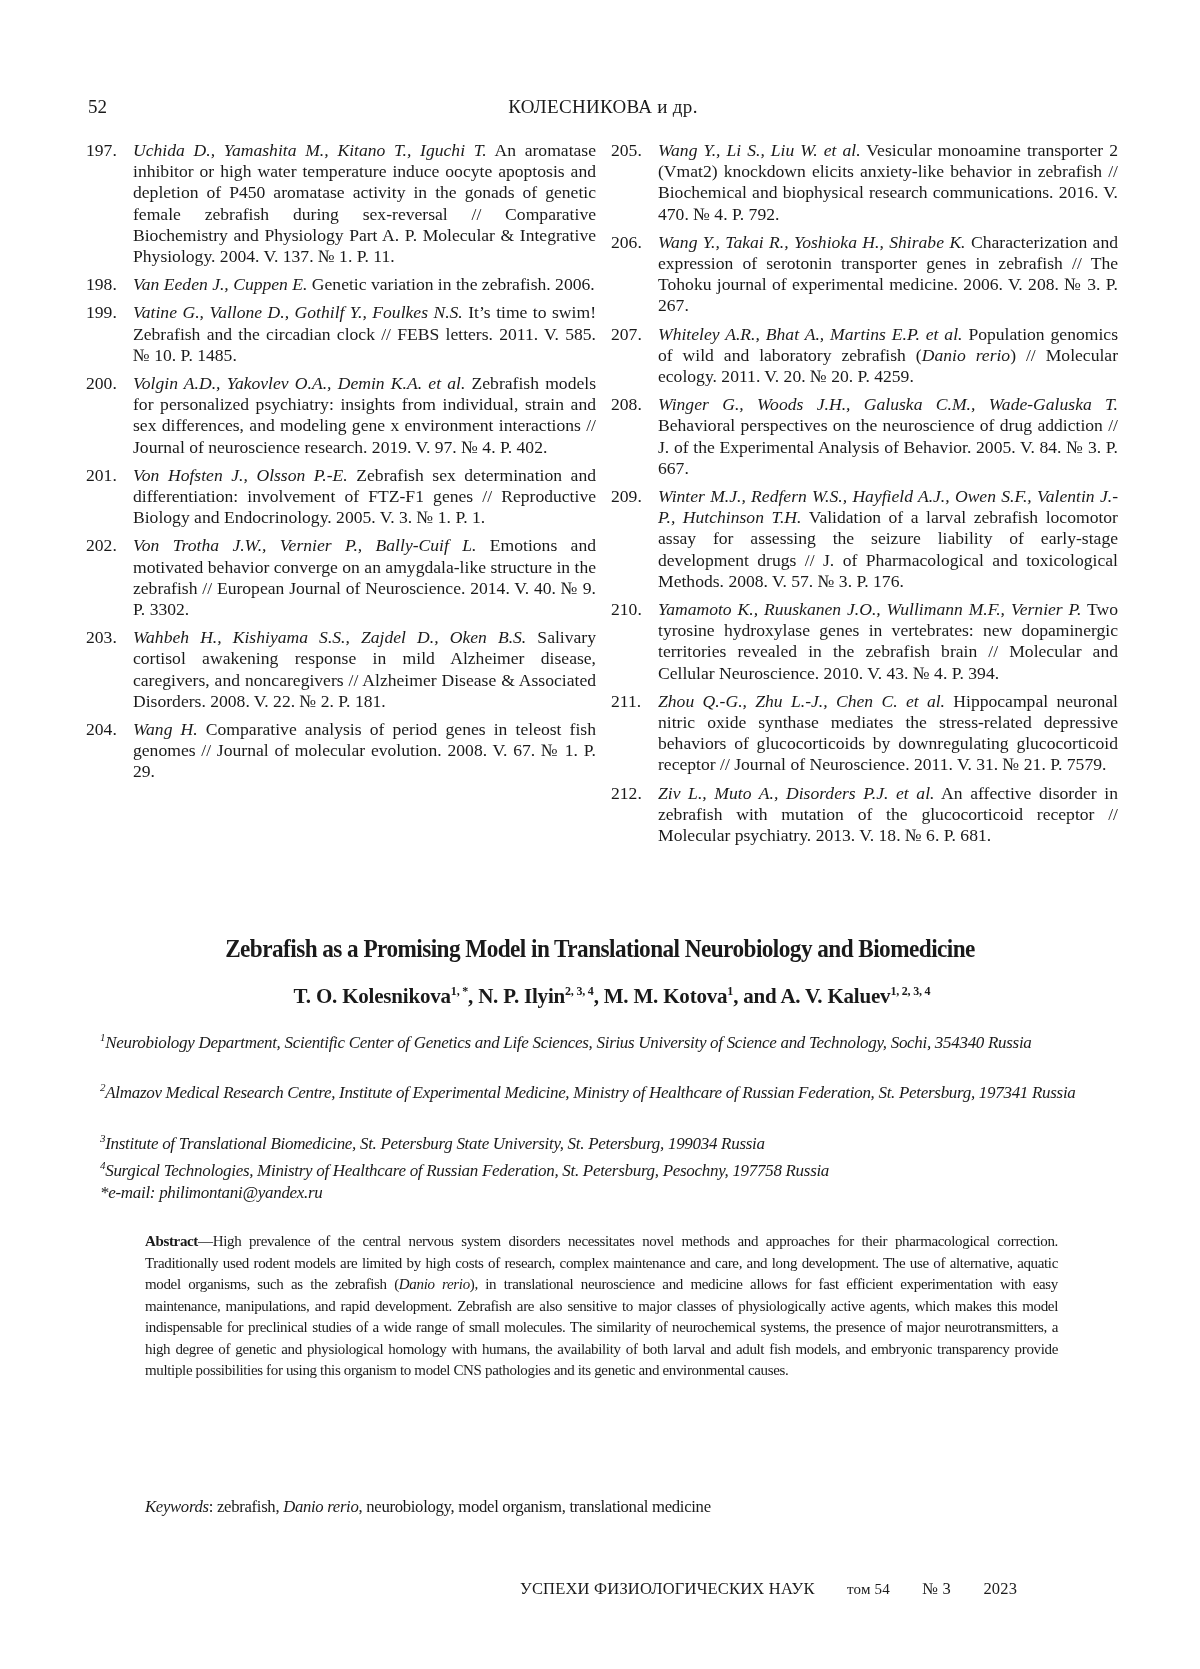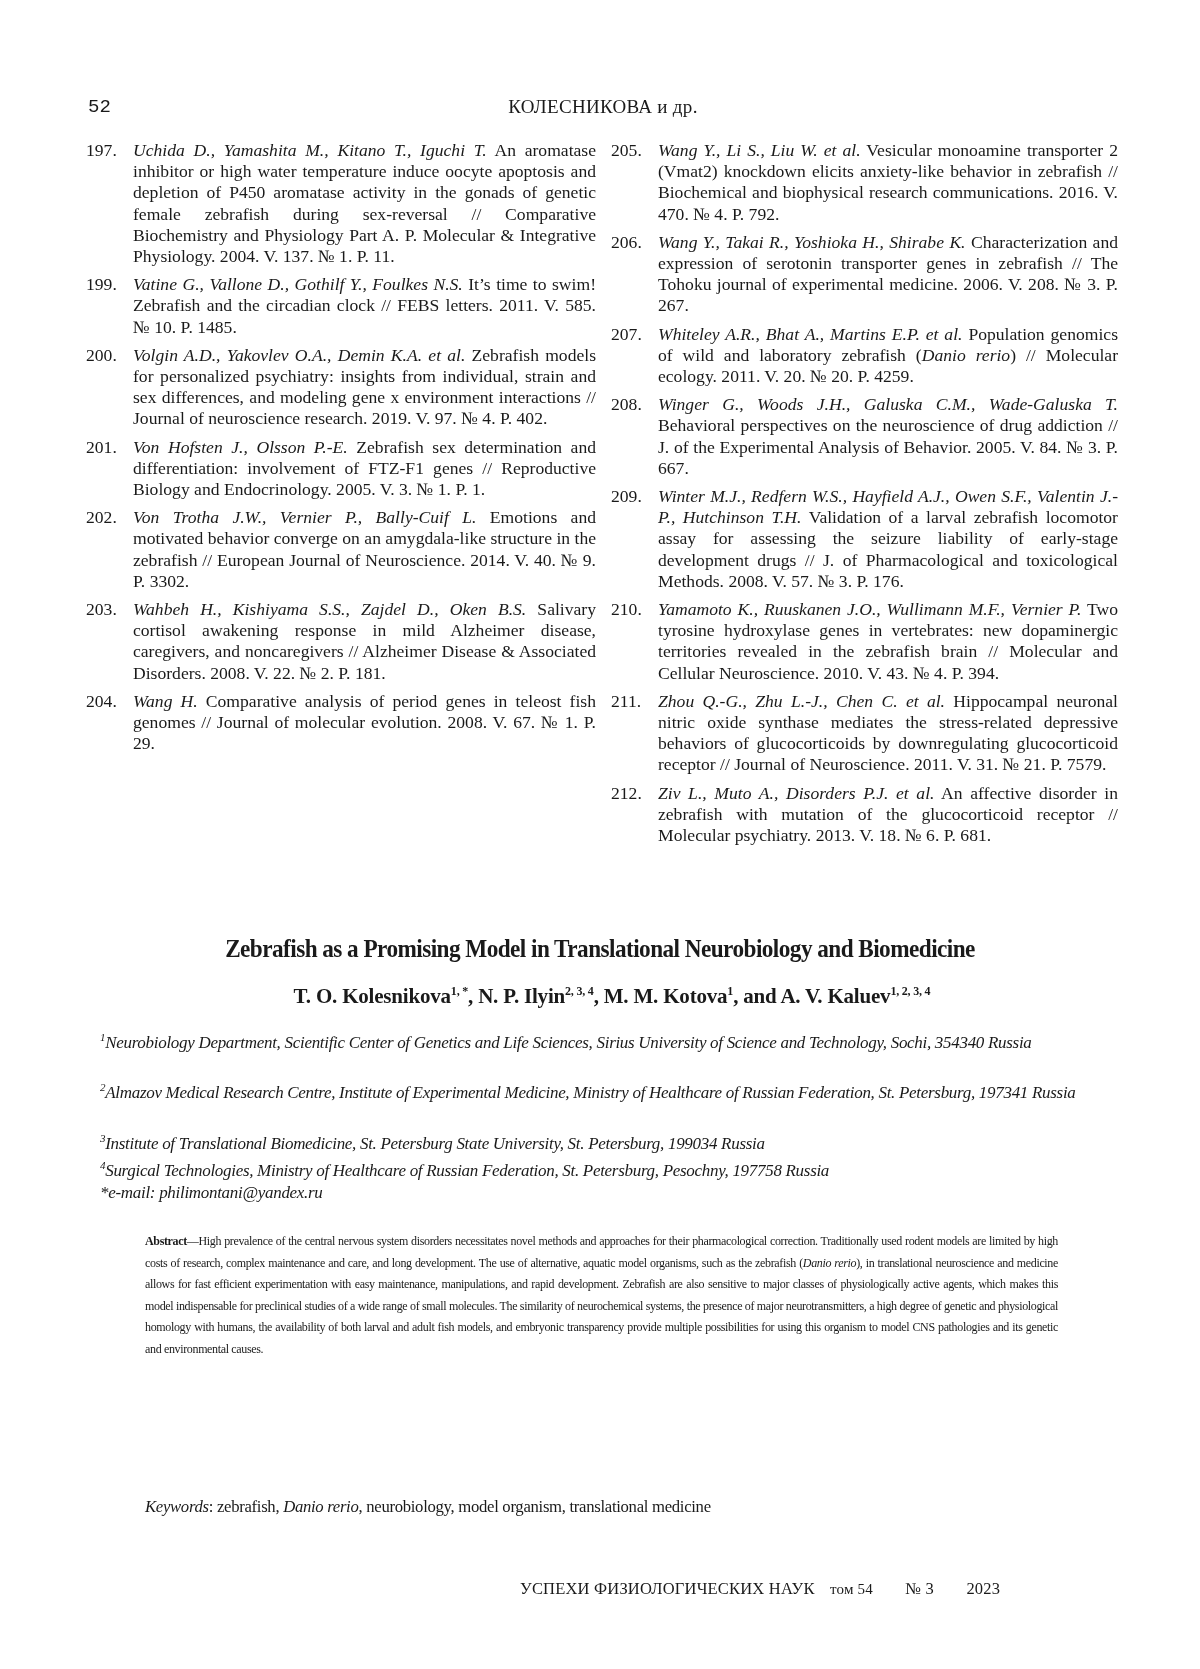--- a/index.html
+++ b/index.html
@@ -1,61 +1,62 @@
 <!DOCTYPE html>
 <html><head>
 <meta charset="utf-8">
 <style>
   html, body { margin: 0; padding: 0; background: #ffffff; }
   body {
     width: 1200px; height: 1669px; position: relative; overflow: hidden;
     font-family: "Liberation Serif", "DejaVu Serif", serif; color: #1a1a1a;
   }
   .running-head { position: absolute; top: 96px; left: 88px; width: 1030px; height: 24px; font-size: 19px; }
-  .running-head .page-num { position: absolute; left: 0; top: 0; font-family: Liberation Mono, monospace; }
+  .running-head .page-num { position: absolute; left: 0; top: 0; }
   .running-head .authors { position: absolute; left: 0; right: 0; top: 0; text-align: center; letter-spacing: 0.3px; }
 
   .refs { position: absolute; top: 140px; font-size: 17.6px; line-height: 21.2px; }
   .refs.left { left: 86px; width: 510px; }
   .refs.right { left: 611px; width: 507px; }
   .ref { position: relative; padding-left: 47px; text-align: justify; margin-bottom: 7px; }
   .ref .num { position: absolute; left: 0; top: 0; }
   .ref .au { font-style: italic; }
   .ref i { font-style: italic; }
 
   .title { position: absolute; top: 935px; left: 0; width: 1200px; text-align: center;
     font-weight: bold; font-size: 25px; letter-spacing: -0.6px; transform: scaleX(0.93); }
   .byline { position: absolute; top: 984px; left: 0; width: 1200px; text-align: center;
     font-weight: bold; font-size: 21px; letter-spacing: -0.2px; padding-left: 12px; }
   .byline sup { font-size: 12px; font-weight: bold; }
   .affil { position: absolute; left: 100px; width: 1000px; text-align: left; font-style: italic;
     font-size: 17px; line-height: 21px; letter-spacing: -0.3px; }
   .affil sup { font-size: 11px; }
 
   .abstract { position: absolute; top: 1231px; left: 145px; width: 913px; text-align: justify;
-    font-size: 12px; line-height: 21.5px; letter-spacing: -0.35px; }
+    font-size: 15px; line-height: 21.5px; letter-spacing: -0.35px; }
   .abstract .lead { font-weight: bold; }
   .keywords { position: absolute; top: 1497px; left: 145px; width: 913px; font-size: 16.7px; letter-spacing: -0.3px; }
   .keywords .kw-label { font-style: italic; }
   .footer { position: absolute; top: 1540px; left: 520px; width: 560px; font-size: 16.5px; letter-spacing: 0.2px; }
   .footer span { display: inline-block; }
-  .footer .journal { margin-right: 11px; }
+  .footer .journal { margin-right: 28px; }
   .footer .vol { margin-right: 28px; font-size: 15px; margin-top: 41px; }
   .footer .issue { margin-right: 28px; }
 </style>
 </head>
 <body>
 
 <div class="running-head">
   <span class="page-num">52</span>
   <span class="authors">КОЛЕСНИКОВА и др.</span>
 </div>
 
 <div class="refs left">
   <div class="ref"><span class="num">197.</span><span class="au">Uchida D., Yamashita M., Kitano T., Iguchi T.</span><span> An aromatase inhibitor or high water temperature induce oocyte apoptosis and depletion of P450 aromatase activity in the gonads of genetic female zebrafish during sex-reversal // Comparative Biochemistry and Physiology Part A. P. Molecular &amp; Integrative Physiology. 2004. V. 137. № 1. P. 11.</span></div>
+  <div class="ref"><span class="num">198.</span><span class="au">Van Eeden J., Cuppen E.</span><span> Genetic variation in the zebrafish. 2006.</span></div>
   <div class="ref"><span class="num">199.</span><span class="au">Vatine G., Vallone D., Gothilf Y., Foulkes N.S.</span><span> It’s time to swim! Zebrafish and the circadian clock // FEBS letters. 2011. V. 585. № 10. P. 1485.</span></div>
   <div class="ref"><span class="num">200.</span><span class="au">Volgin A.D., Yakovlev O.A., Demin K.A. et al.</span><span> Zebrafish models for personalized psychiatry: insights from individual, strain and sex differences, and modeling gene x environment interactions // Journal of neuroscience research. 2019. V. 97. № 4. P. 402.</span></div>
   <div class="ref"><span class="num">201.</span><span class="au">Von Hofsten J., Olsson P.-E.</span><span> Zebrafish sex determination and differentiation: involvement of FTZ-F1 genes // Reproductive Biology and Endocrinology. 2005. V. 3. № 1. P. 1.</span></div>
   <div class="ref"><span class="num">202.</span><span class="au">Von Trotha J.W., Vernier P., Bally-Cuif L.</span><span> Emotions and motivated behavior converge on an amygdala-like structure in the zebrafish // European Journal of Neuroscience. 2014. V. 40. № 9. P. 3302.</span></div>
   <div class="ref"><span class="num">203.</span><span class="au">Wahbeh H., Kishiyama S.S., Zajdel D., Oken B.S.</span><span> Salivary cortisol awakening response in mild Alzheimer disease, caregivers, and noncaregivers // Alzheimer Disease &amp; Associated Disorders. 2008. V. 22. № 2. P. 181.</span></div>
   <div class="ref"><span class="num">204.</span><span class="au">Wang H.</span><span> Comparative analysis of period genes in teleost fish genomes // Journal of molecular evolution. 2008. V. 67. № 1. P. 29.</span></div>
 </div>
 
 <div class="refs right">
   <div class="ref"><span class="num">205.</span><span class="au">Wang Y., Li S., Liu W. et al.</span><span> Vesicular monoamine transporter 2 (Vmat2) knockdown elicits anxiety-like behavior in zebrafish // Biochemical and biophysical research communications. 2016. V. 470. № 4. P. 792.</span></div>

